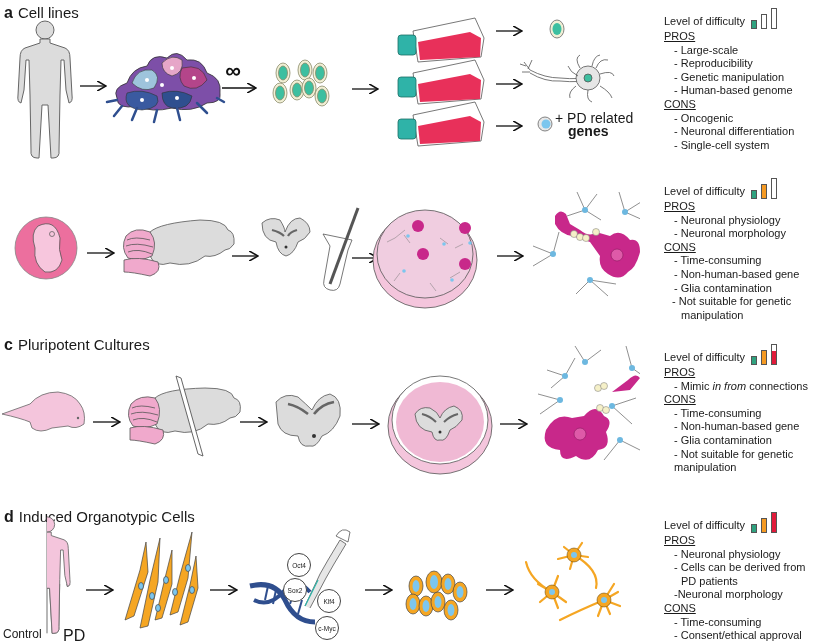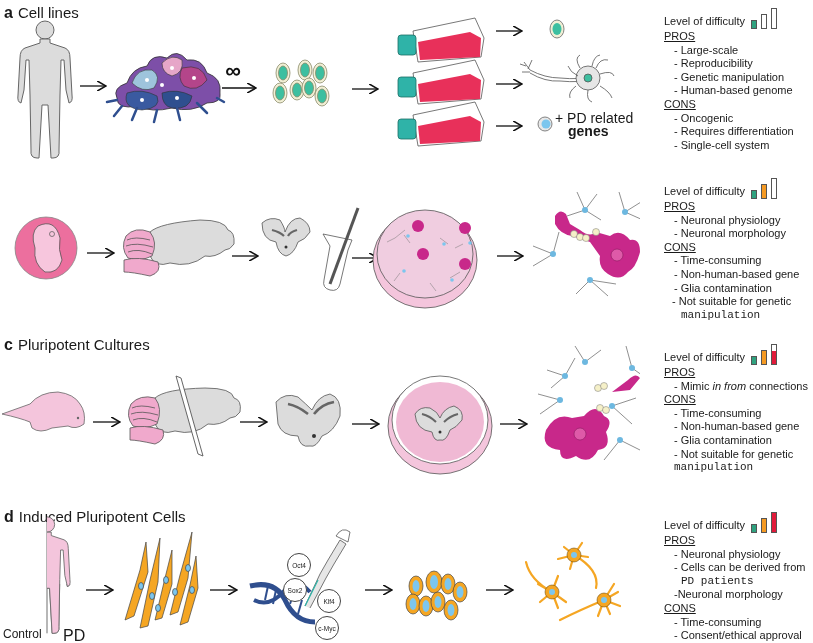--- a/index.html
+++ b/index.html
@@ -10,21 +10,21 @@
   .art { position: absolute; left: 0; top: 0; }
   .info { position: absolute; font-size: 11px; line-height: 13.6px; white-space: nowrap; }
   .info .diff { display: flex; align-items: flex-end; gap: 2px; margin-bottom: 1px; }
   .info .bars { display: flex; align-items: flex-end; gap: 4px; margin-left: 4px; }
   .bar { width: 6px; border: 1px solid #555; box-sizing: border-box; background: #fff; position: relative; overflow: hidden; }
   .bar .fill { position: absolute; left: 0; right: 0; bottom: 0; }
   .bar.b1 { height: 9px; } .bar.b2 { height: 15px; } .bar.b3 { height: 21px; }
   .sec { margin-top: 0; text-decoration: underline; }
   .item { padding-left: 10px; }
   .item.tight { padding-left: 8px; }
-  .item.cont { padding-left: 17px; font-family: Liberation Mono, monospace; }
+  .item.cont { padding-left: 17px; }
   .lbl { position: absolute; font-size: 14px; white-space: nowrap; }
   .gene { position: absolute; width: 22px; height: 22px; border: 1px solid #444; border-radius: 50%; font-size: 6.5px; display: flex; align-items: center; justify-content: center; background: #fff; }
 </style>
 </head>
 <body>
 
 <svg width="0" height="0" style="position:absolute">
   <defs>
     <marker id="arrowhead" markerWidth="8" markerHeight="8" refX="7" refY="4" orient="auto">
       <path d="M0,0 L7,4 L0,8" fill="none" stroke="#111" stroke-width="1.2"></path>
@@ -140,21 +140,21 @@
           <span class="bar b3"></span>
         </span>
     </div>
     <div class="sec">PROS</div>
     <div class="item">- Large-scale</div>
     <div class="item">- Reproducibility</div>
     <div class="item">- Genetic manipulation</div>
     <div class="item">- Human-based genome</div>
     <div class="sec">CONS</div>
     <div class="item">- Oncogenic</div>
-    <div class="item">- Requires differentiation</div>
+    <div class="item">- Neuronal differentiation</div>
     <div class="item">- Single-cell system</div>
   </div>
 </div>
 
 <div class="panel" style="top:168px;height:160px;">
   <svg class="art" width="640" height="160">
 
     <g>
       <circle cx="46" cy="80" r="31" fill="#ec6f9e" stroke="#888" stroke-width="0.8"></circle>
       <path d="M38,58 Q55,50 60,70 Q58,82 62,92 Q58,106 45,104 Q33,96 35,80 Q30,65 38,58Z" fill="#f7c6dd" stroke="#555" stroke-width="0.8"></path>
@@ -331,21 +331,21 @@
     <div class="item">- Time-consuming</div>
     <div class="item">- Non-human-based gene</div>
     <div class="item">- Glia contamination</div>
     <div class="item">- Not suitable for genetic</div>
     <div class="item cont" style="padding-left:10px">manipulation</div>
   </div>
 </div>
 
 <div class="panel" style="top:500px;height:143px;">
   <div class="panel-title" style="top:8px;">
-    <span class="letter">d</span><span>Induced Pluripotent Cells</span>
+    <span class="letter">d</span><span>Induced Organotypic Cells</span>
   </div>
   <svg class="art" width="640" height="143">
     <defs>
         <clipPath id="leftHalf">
           <rect x="0" y="0" width="47" height="143"></rect>
         </clipPath>
         <clipPath id="rightHalf">
           <rect x="47" y="0" width="60" height="143"></rect>
         </clipPath>
       </defs>

